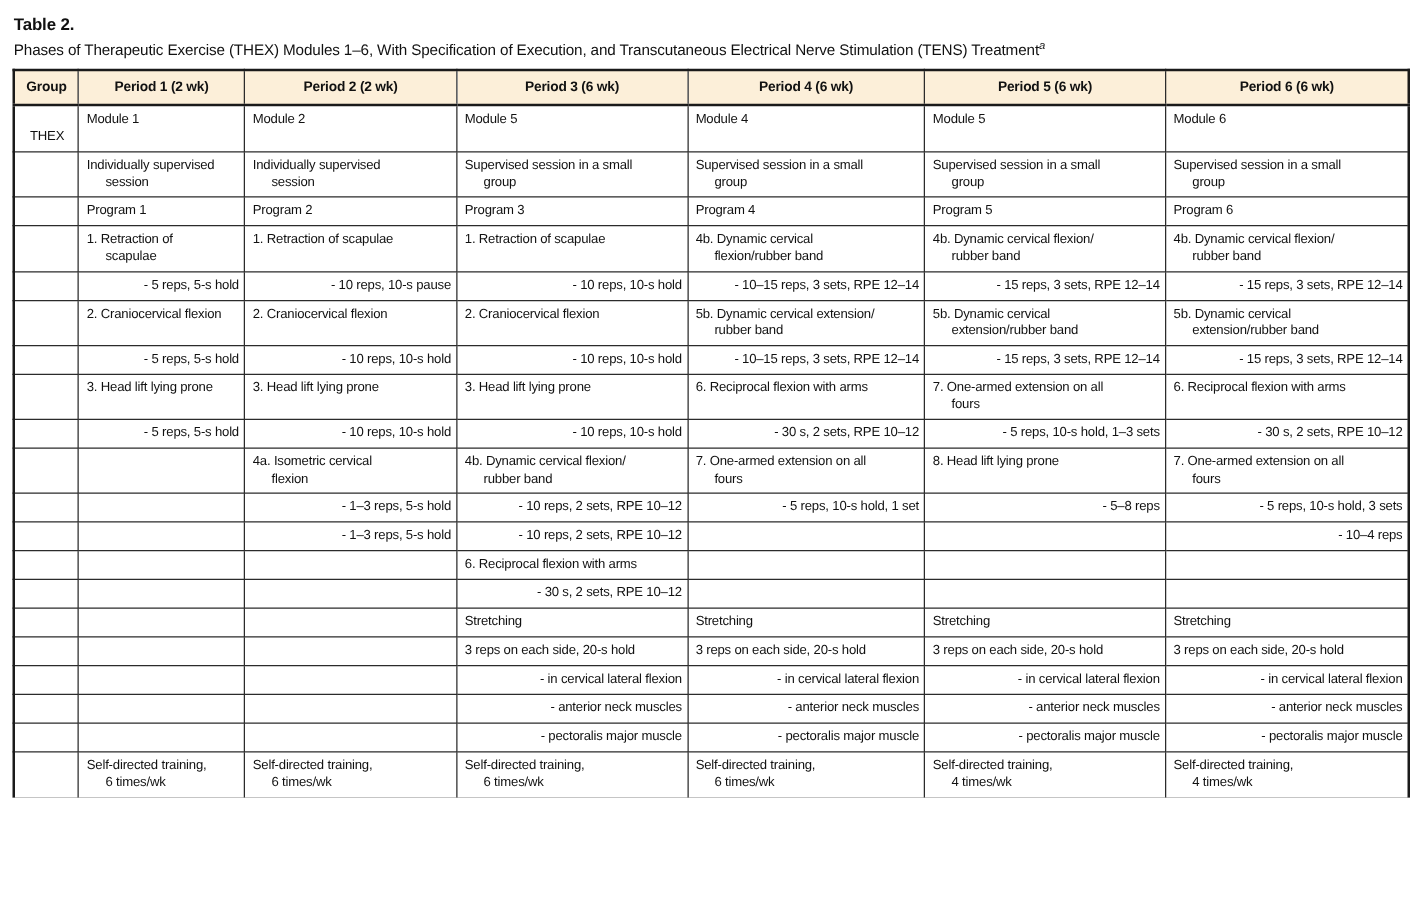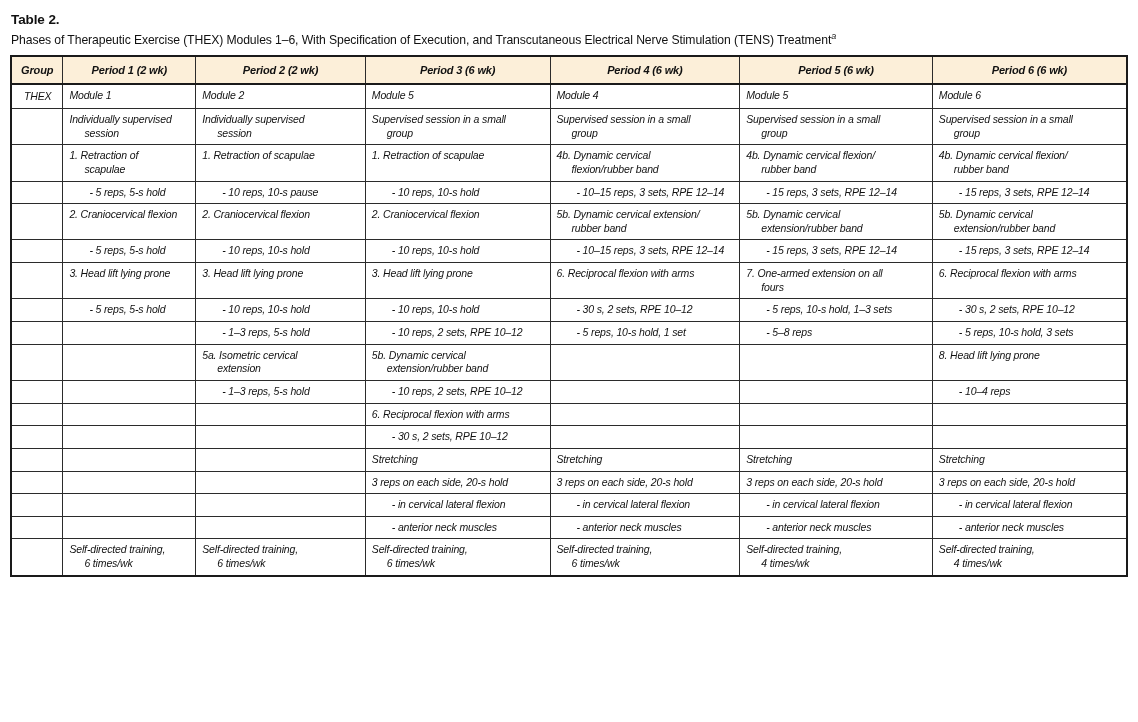--- a/index.html
+++ b/index.html
@@ -30,21 +30,20 @@
   }
   .table-caption sup {
     font-style: italic;
     font-size: 9px;
   }
   table.exercise-table {
     border-collapse: collapse;
     table-layout: fixed;
     width: 1118px;
     border: 2px solid #1a1a1a;
-    font-style: italic;
   }
   .exercise-table th,
   .exercise-table td {
     border: 1px solid #2b2b2b;
     font-size: 10.5px;
     letter-spacing: -0.15px;
     line-height: 1.3;
     vertical-align: top;
     padding: 4px 4px 4px 5px;
     white-space: pre-line;
@@ -54,29 +53,30 @@
     background: #fcefd9;
     font-weight: bold;
     font-size: 11px;
     text-align: center;
     padding: 6px 2px;
     border-bottom: 2px solid #1a1a1a;
     white-space: nowrap;
   }
   .exercise-table td.group-cell {
     text-align: center;
-    padding-top: 5px;
+    padding-top: 18px;
   }
   .exercise-table td.name-cell {
     padding-left: 21px;
     text-indent: -15px;
   }
   .exercise-table td.spec-cell {
     padding-left: 26px;
     text-indent: 0;
+    text-align: right;
   }
 </style>
 </head>
 <body>
 
 <div class="page">
   <div class="table-label">Table 2.</div>
   <div class="table-caption"><span>Phases of Therapeutic Exercise (THEX) Modules 1–6, With Specification of Execution, and Transcutaneous Electrical Nerve Stimulation (TENS) Treatment</span><sup>a</sup></div>
 
   <table class="exercise-table">
@@ -120,20 +120,29 @@
 group</td>
           <td class="name-cell">Supervised session in a small
 group</td>
           <td class="name-cell">Supervised session in a small
 group</td>
           <td class="name-cell">Supervised session in a small
 group</td>
         </tr>
         <tr>
           <td class="group-cell"></td>
+          <td class="name-cell">Program 1</td>
+          <td class="name-cell">Program 2</td>
+          <td class="name-cell">Program 3</td>
+          <td class="name-cell">Program 4</td>
+          <td class="name-cell">Program 5</td>
+          <td class="name-cell">Program 6</td>
+        </tr>
+        <tr>
+          <td class="group-cell"></td>
           <td class="name-cell">1. Retraction of
 scapulae</td>
           <td class="name-cell">1. Retraction of scapulae</td>
           <td class="name-cell">1. Retraction of scapulae</td>
           <td class="name-cell">4b. Dynamic cervical
 flexion/rubber band</td>
           <td class="name-cell">4b. Dynamic cervical flexion/
 rubber band</td>
           <td class="name-cell">4b. Dynamic cervical flexion/
 rubber band</td>
@@ -183,40 +192,42 @@
           <td class="spec-cell">- 5 reps, 5-s hold</td>
           <td class="spec-cell">- 10 reps, 10-s hold</td>
           <td class="spec-cell">- 10 reps, 10-s hold</td>
           <td class="spec-cell">- 30 s, 2 sets, RPE 10–12</td>
           <td class="spec-cell">- 5 reps, 10-s hold, 1–3 sets</td>
           <td class="spec-cell">- 30 s, 2 sets, RPE 10–12</td>
         </tr>
         <tr>
           <td class="group-cell"></td>
           <td class="name-cell"></td>
+          <td class="name-cell">4a. Isometric cervical
+flexion</td>
+          <td class="name-cell">4b. Dynamic cervical flexion/
+rubber band</td>
+          <td class="name-cell">7. One-armed extension on all
+fours</td>
+          <td class="name-cell">8. Head lift lying prone</td>
+          <td class="name-cell">7. One-armed extension on all
+fours</td>
+        </tr>
+        <tr>
+          <td class="group-cell"></td>
+          <td class="name-cell"></td>
           <td class="spec-cell">- 1–3 reps, 5-s hold</td>
           <td class="spec-cell">- 10 reps, 2 sets, RPE 10–12</td>
           <td class="spec-cell">- 5 reps, 10-s hold, 1 set</td>
           <td class="spec-cell">- 5–8 reps</td>
           <td class="spec-cell">- 5 reps, 10-s hold, 3 sets</td>
         </tr>
         <tr>
           <td class="group-cell"></td>
           <td class="name-cell"></td>
-          <td class="name-cell">5a. Isometric cervical
-extension</td>
-          <td class="name-cell">5b. Dynamic cervical
-extension/rubber band</td>
-          <td class="name-cell"></td>
-          <td class="name-cell"></td>
-          <td class="name-cell">8. Head lift lying prone</td>
-        </tr>
-        <tr>
-          <td class="group-cell"></td>
-          <td class="name-cell"></td>
           <td class="spec-cell">- 1–3 reps, 5-s hold</td>
           <td class="spec-cell">- 10 reps, 2 sets, RPE 10–12</td>
           <td class="name-cell"></td>
           <td class="name-cell"></td>
           <td class="spec-cell">- 10–4 reps</td>
         </tr>
         <tr>
           <td class="group-cell"></td>
           <td class="name-cell"></td>
           <td class="name-cell"></td>
@@ -262,20 +273,29 @@
           <td class="spec-cell">- in cervical lateral flexion</td>
         </tr>
         <tr>
           <td class="group-cell"></td>
           <td class="name-cell"></td>
           <td class="name-cell"></td>
           <td class="spec-cell">- anterior neck muscles</td>
           <td class="spec-cell">- anterior neck muscles</td>
           <td class="spec-cell">- anterior neck muscles</td>
           <td class="spec-cell">- anterior neck muscles</td>
+        </tr>
+        <tr>
+          <td class="group-cell"></td>
+          <td class="name-cell"></td>
+          <td class="name-cell"></td>
+          <td class="spec-cell">- pectoralis major muscle</td>
+          <td class="spec-cell">- pectoralis major muscle</td>
+          <td class="spec-cell">- pectoralis major muscle</td>
+          <td class="spec-cell">- pectoralis major muscle</td>
         </tr>
         <tr>
           <td class="group-cell"></td>
           <td class="name-cell">Self-directed training,
 6 times/wk</td>
           <td class="name-cell">Self-directed training,
 6 times/wk</td>
           <td class="name-cell">Self-directed training,
 6 times/wk</td>
           <td class="name-cell">Self-directed training,

